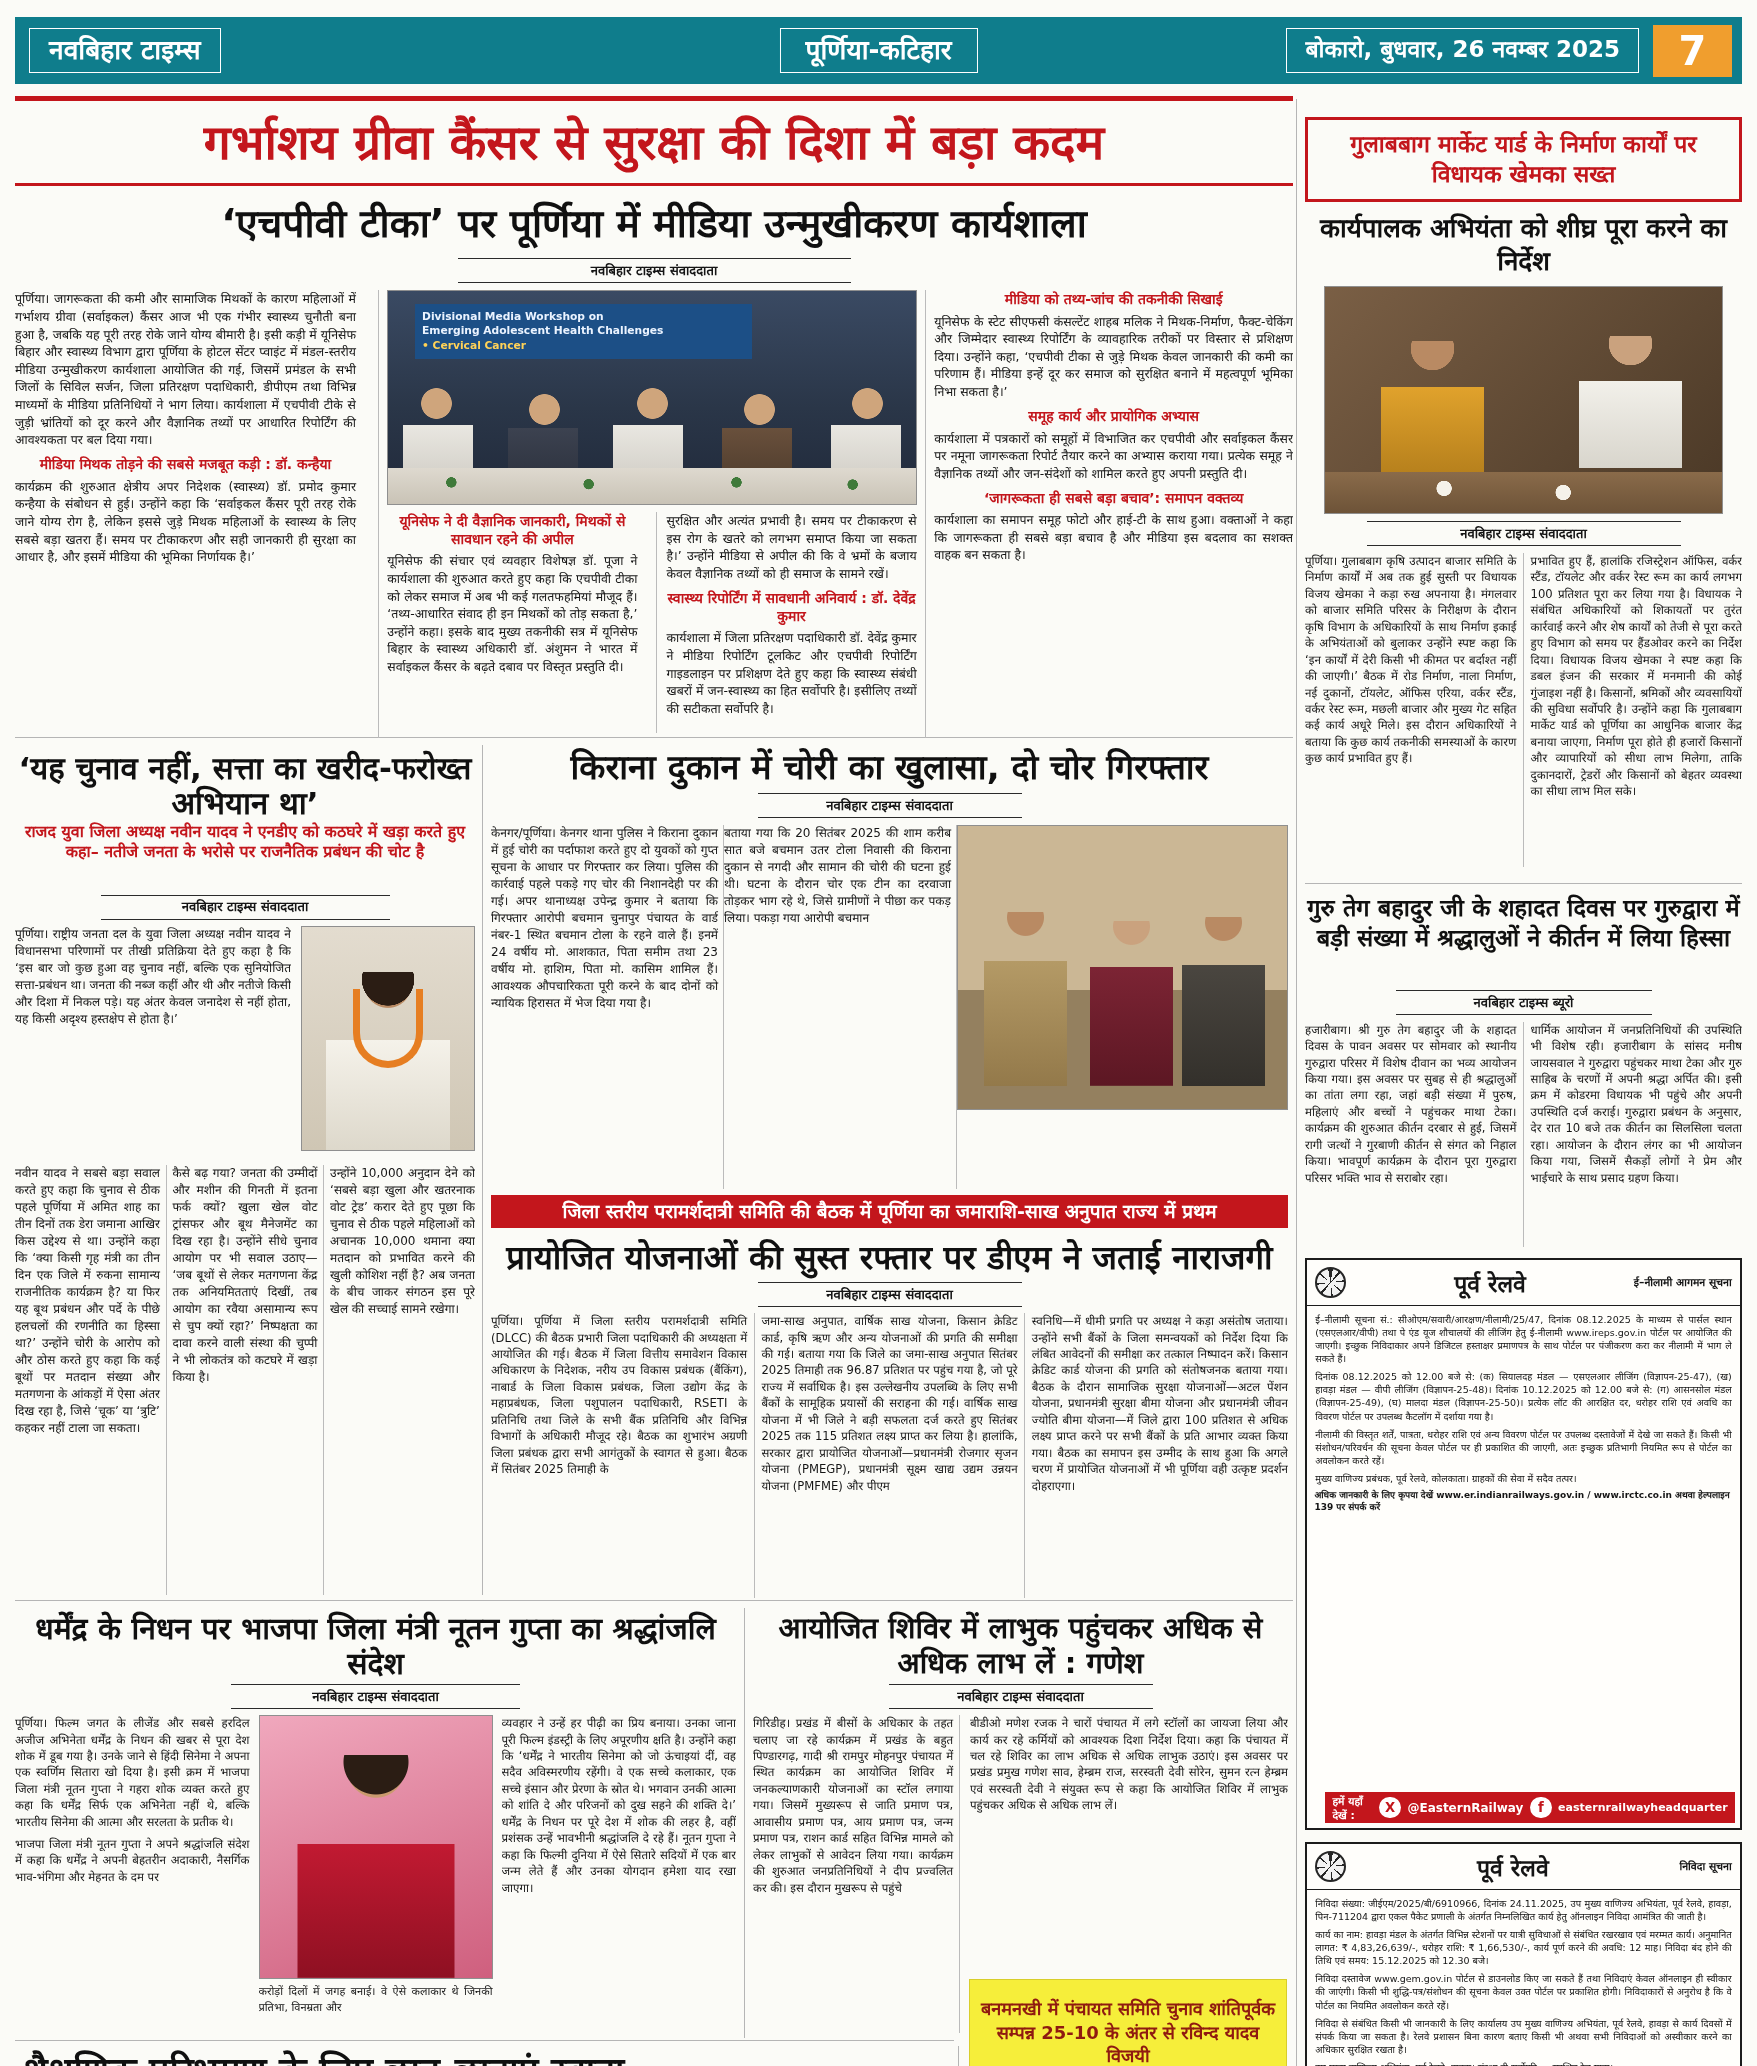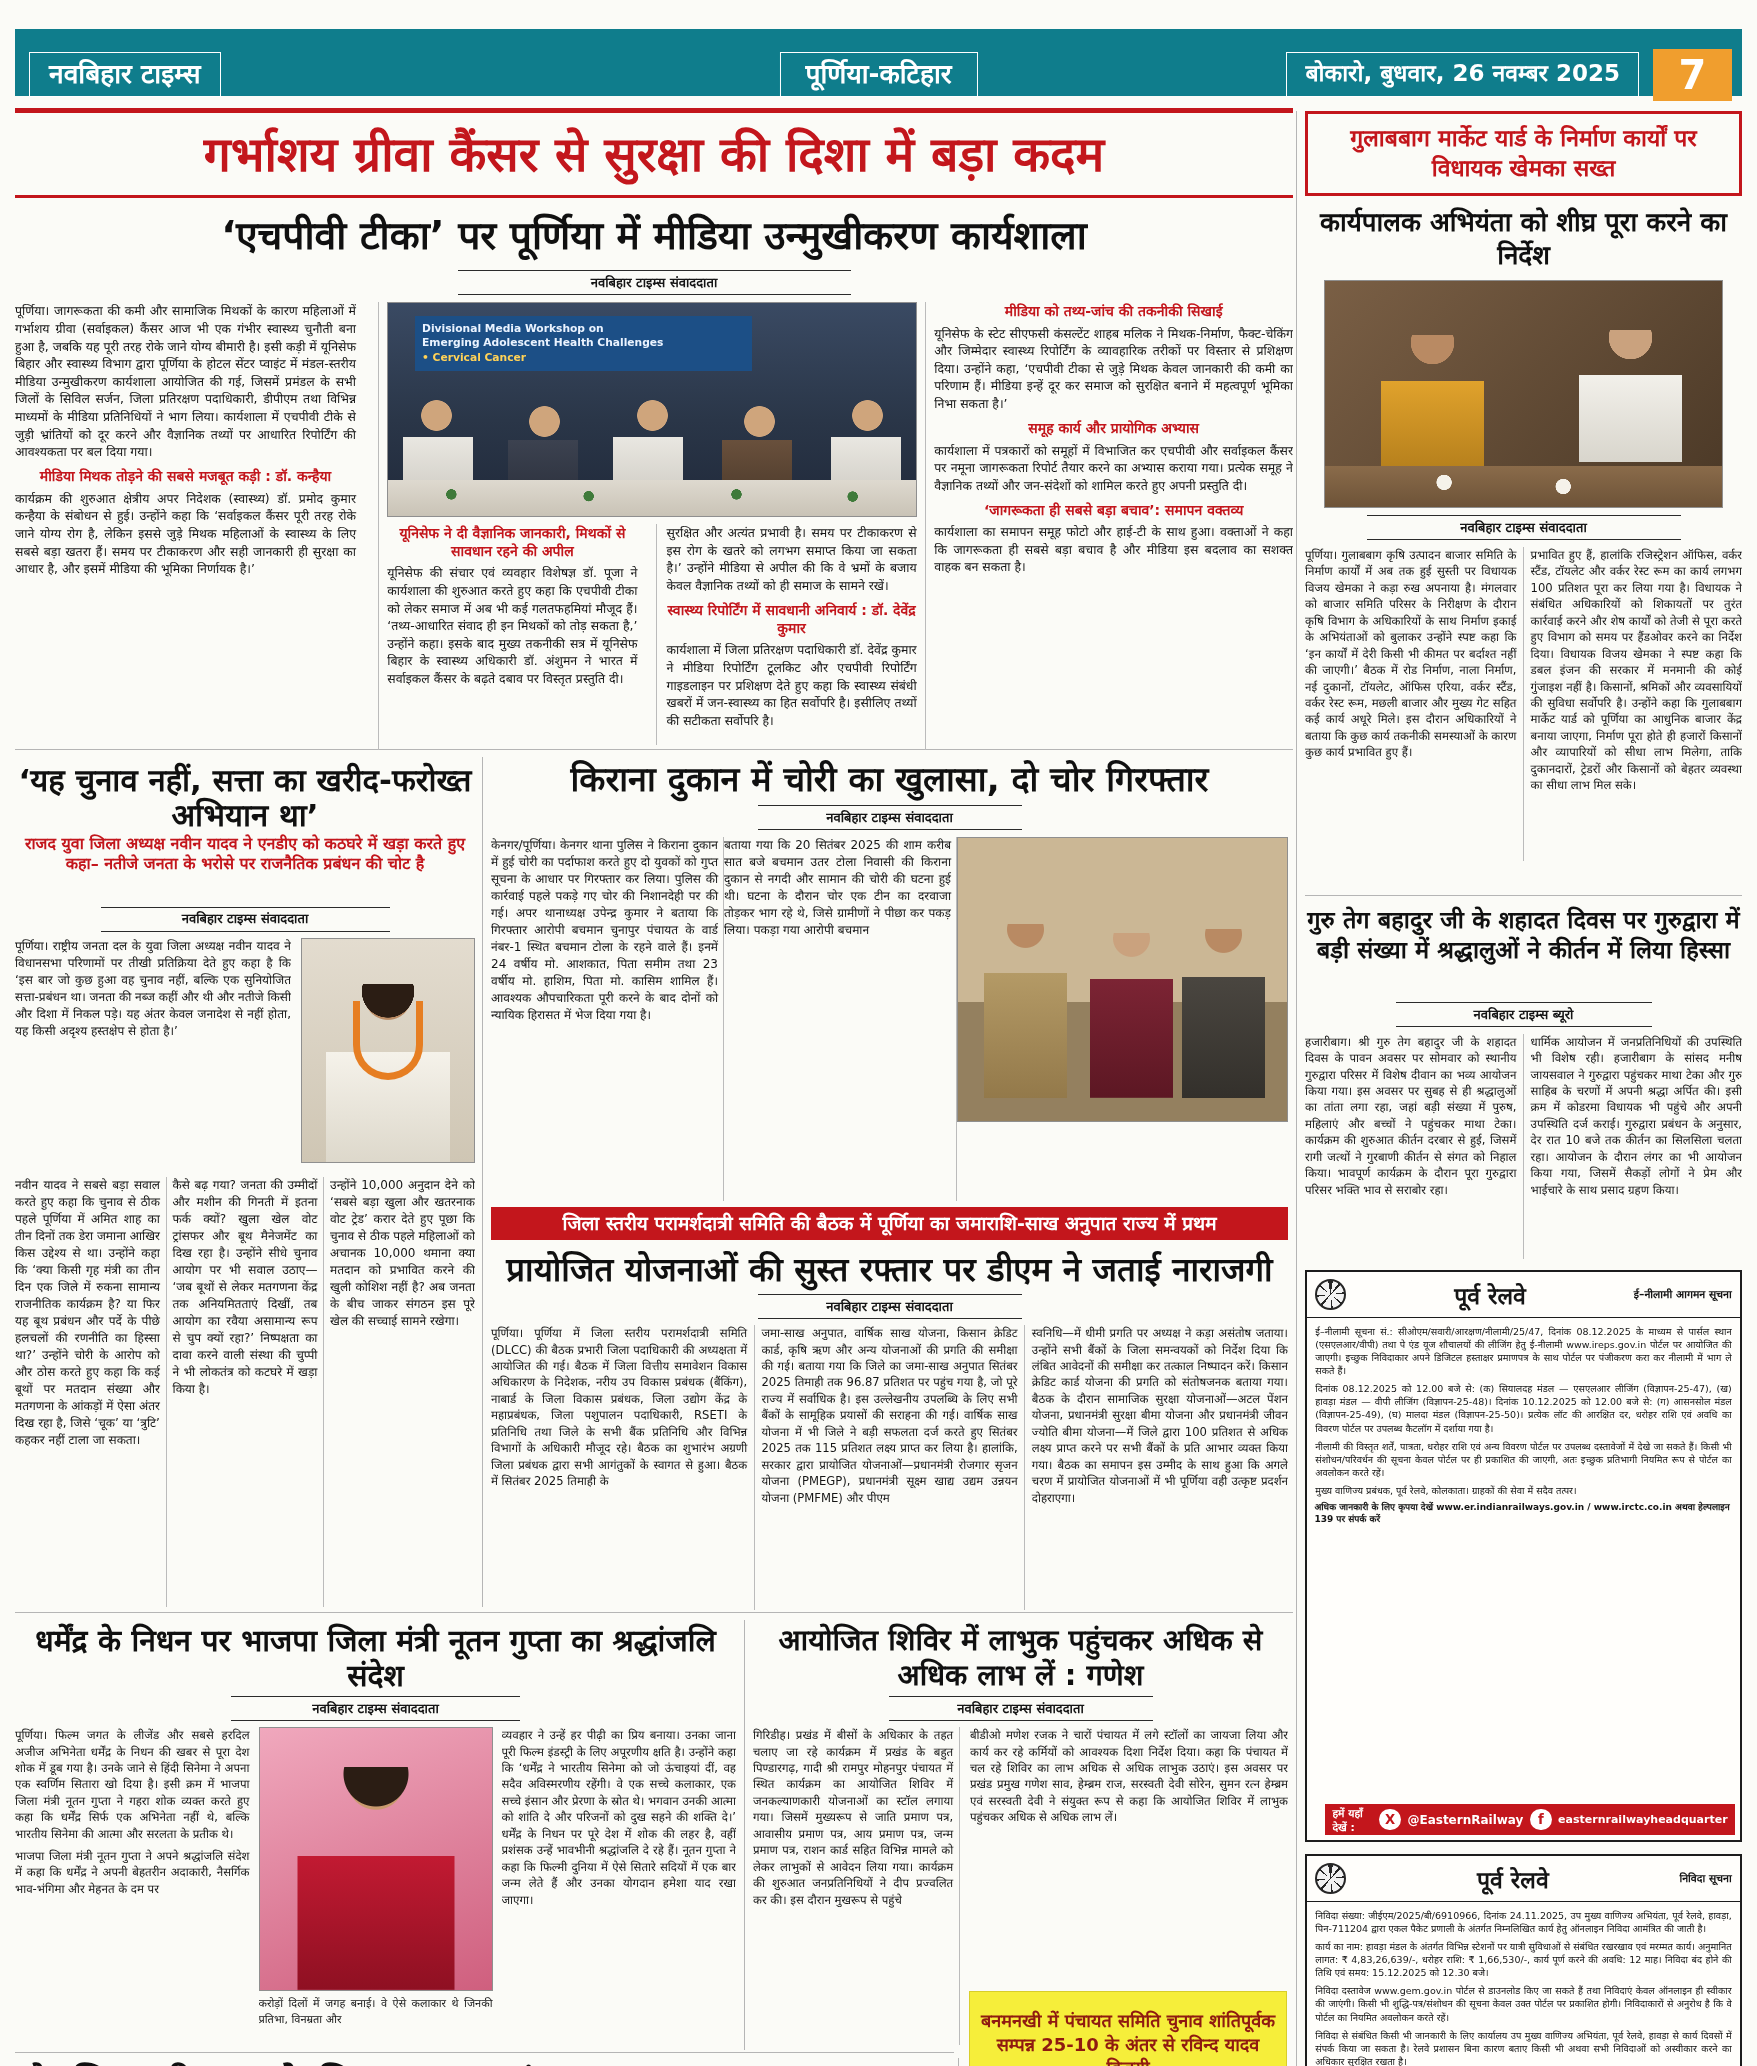--- a/index.html
+++ b/index.html
@@ -1,19 +1,19 @@
 <!DOCTYPE html>
 <html style="font-size:6.6px"><head>
 <meta charset="utf-8">
 <style>
   *{margin:0;padding:0;box-sizing:border-box;}
   html,body{background:#d8d8d8;}
   body{font-family:"DejaVu Sans","Liberation Sans",sans-serif;color:#151515;}
   .page{position:relative;width:1757px;height:2587px;background:#fbfbf7;margin:0 auto;overflow:hidden;}
-  .abs{position:absolute;margin-top:12px;}
+  .abs{position:absolute;}
   .jt{text-align:justify;}
   .bt{font-size:12.4px;line-height:1.42;overflow:hidden;}
   .bt p{margin-bottom:5.8px;}
   .byline{font-weight:bold;text-align:center;font-size:13px;line-height:1.2;padding:3.7px 0;border-top:1.2px solid #2b2b2b;border-bottom:1.2px solid #2b2b2b;}
   .red{color:#c3161c;}
   .subred{color:#c3161c;font-weight:bold;text-align:center;font-size:14px;line-height:1.3;margin:6.6px 0 4.1px;}
   .hl{font-weight:bold;color:#101010;text-align:center;}
   .photo{position:relative;overflow:hidden;border:0.4px solid #8f8f8f;}
   .fig{position:absolute;}
   .rbanner{background:#c3161c;color:#fff;font-weight:bold;text-align:center;}
@@ -95,21 +95,21 @@
         <div class="subred" style="margin-top:0;">मीडिया को तथ्य-जांच की तकनीकी सिखाई</div>
         <p>यूनिसेफ के स्टेट सीएफसी कंसल्टेंट शाहब मलिक ने मिथक-निर्माण, फैक्ट-चेकिंग और जिम्मेदार स्वास्थ्य रिपोर्टिंग के व्यावहारिक तरीकों पर विस्तार से प्रशिक्षण दिया। उन्होंने कहा, ‘एचपीवी टीका से जुड़े मिथक केवल जानकारी की कमी का परिणाम हैं। मीडिया इन्हें दूर कर समाज को सुरक्षित बनाने में महत्वपूर्ण भूमिका निभा सकता है।’</p>
         <div class="subred">समूह कार्य और प्रायोगिक अभ्यास</div>
         <p>कार्यशाला में पत्रकारों को समूहों में विभाजित कर एचपीवी और सर्वाइकल कैंसर पर नमूना जागरूकता रिपोर्ट तैयार करने का अभ्यास कराया गया। प्रत्येक समूह ने वैज्ञानिक तथ्यों और जन-संदेशों को शामिल करते हुए अपनी प्रस्तुति दी।</p>
         <div class="subred">‘जागरूकता ही सबसे बड़ा बचाव’: समापन वक्तव्य</div>
         <p>कार्यशाला का समापन समूह फोटो और हाई-टी के साथ हुआ। वक्ताओं ने कहा कि जागरूकता ही सबसे बड़ा बचाव है और मीडिया इस बदलाव का सशक्त वाहक बन सकता है।</p>
       </div>
     </div>
   </section>
 
-  <section class="abs" style="left:1305px;top:99px;width:437px;height:781px;">
+  <section class="abs" style="left:1305px;top:117px;width:437px;height:781px;">
     <div style="height:85px;border:3.7px solid #c3161c;display:flex;align-items:center;justify-content:center;padding:0 10.7px;">
       <div class="red" style="font-size:23px;font-weight:bold;line-height:1.3;text-align:center;">गुलाबबाग मार्केट यार्ड के निर्माण कार्यों पर विधायक खेमका सख्त</div>
     </div>
     <h2 class="hl" style="font-size:26px;line-height:1.25;margin-top:10px;height:69px;">कार्यपालक अभियंता को शीघ्र पूरा करने का निर्देश</h2>
     <div class="photo" style="margin:5px auto 0;width:399px;height:228px;background:linear-gradient(135deg,#7a5f45,#4a3826);">
       <div class="fig" style="right:10%;bottom:20%;width:103px;height:132px;background-repeat:no-repeat;background-image:radial-gradient(circle at 50% 15%,#caa27e 0 21.5px,transparent 22px),linear-gradient(#f2f0ea,#d8d5cc);background-size:100% 50px,100% 66%;background-position:top,bottom;"></div>
       <div class="fig" style="left:14%;bottom:16%;width:103px;height:136px;background-repeat:no-repeat;background-image:radial-gradient(circle at 50% 15%,#b98a63 0 21.5px,transparent 22px),linear-gradient(#e0a22c,#b57f1c);background-size:100% 50px,100% 66%;background-position:top,bottom;"></div>
       <div class="fig" style="left:0;right:0;bottom:0;height:41px;background:radial-gradient(circle at 30% 40%,#f5f2ea 0 7.4px,transparent 7.9px),radial-gradient(circle at 60% 50%,#f5f2ea 0 7.4px,transparent 7.9px),linear-gradient(#8a6b4a,#6d5338);"></div>
     </div>
     <div class="byline" style="width:314px;margin:7.4px auto 0;">नवबिहार टाइम्स संवाददाता</div>

